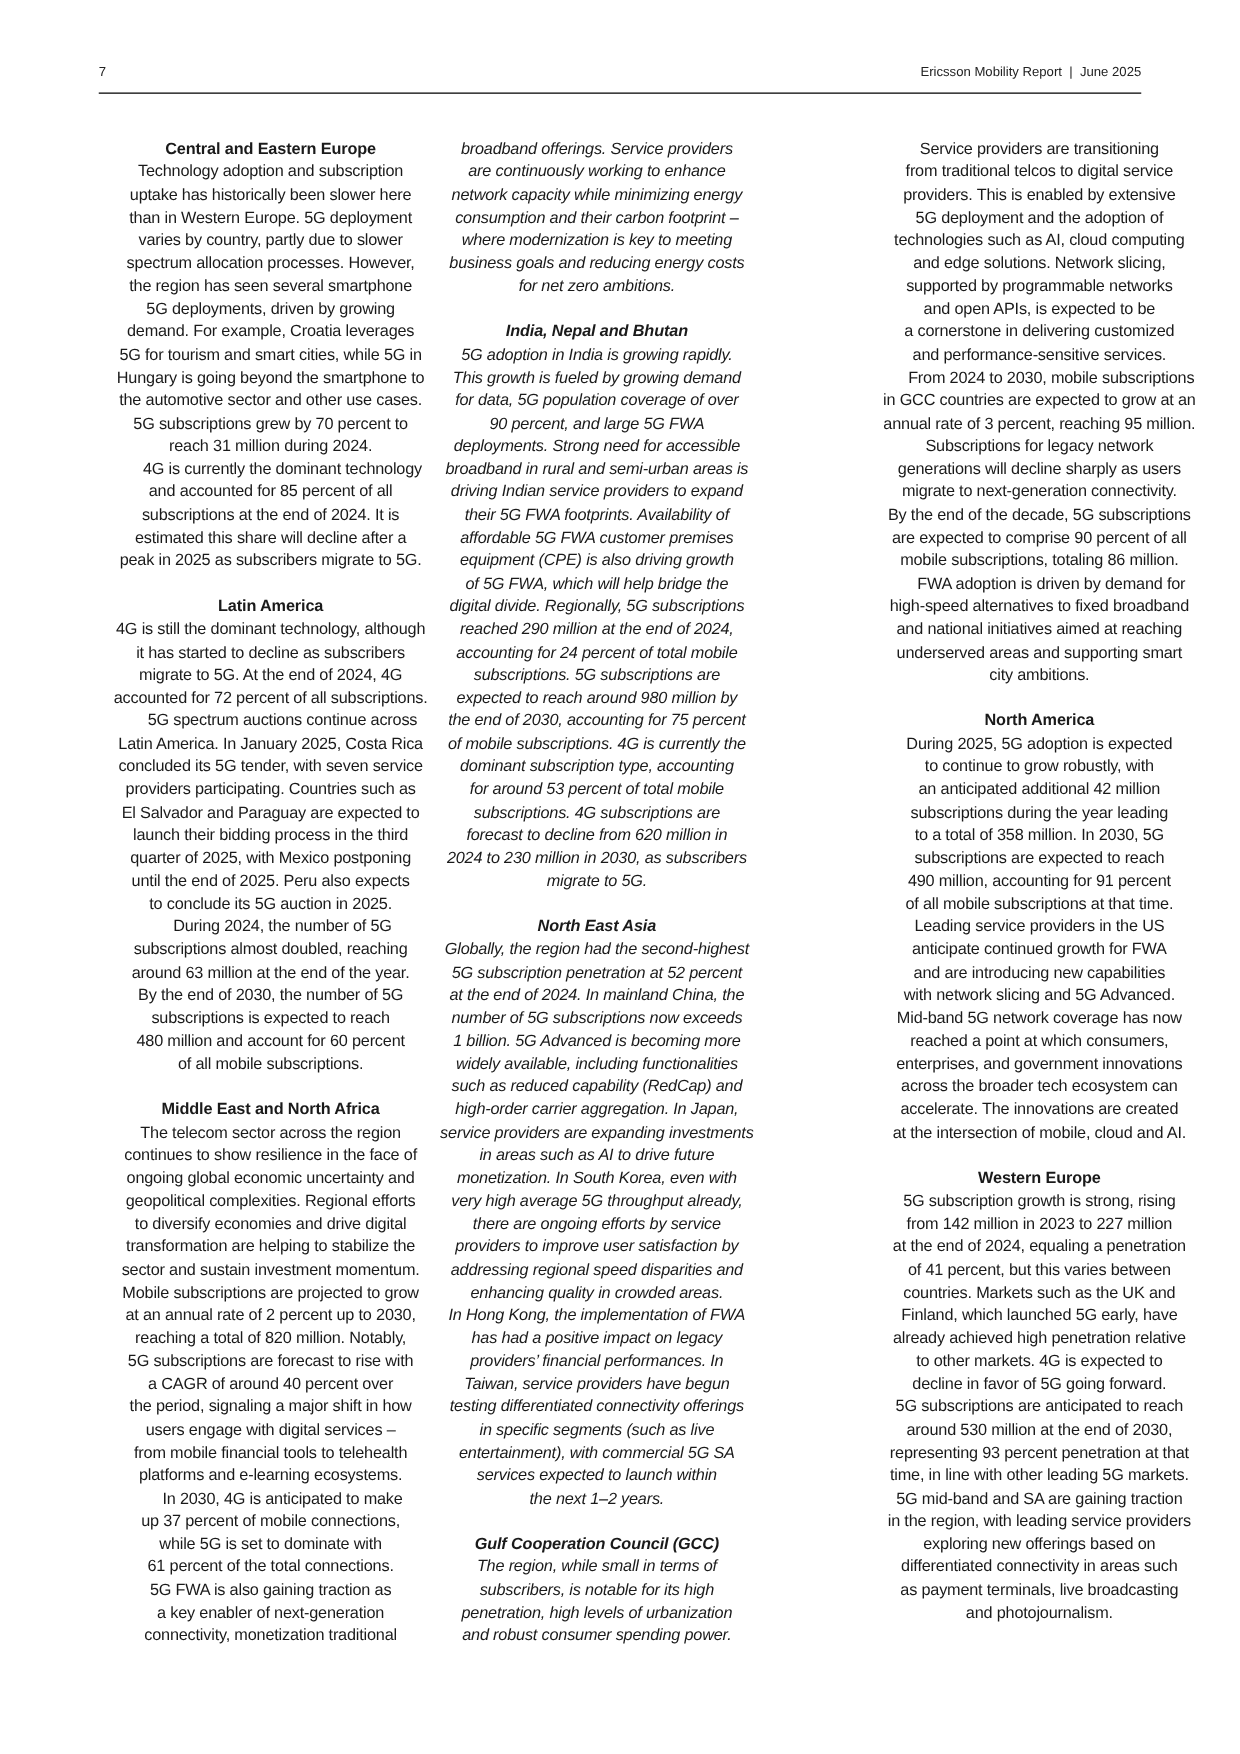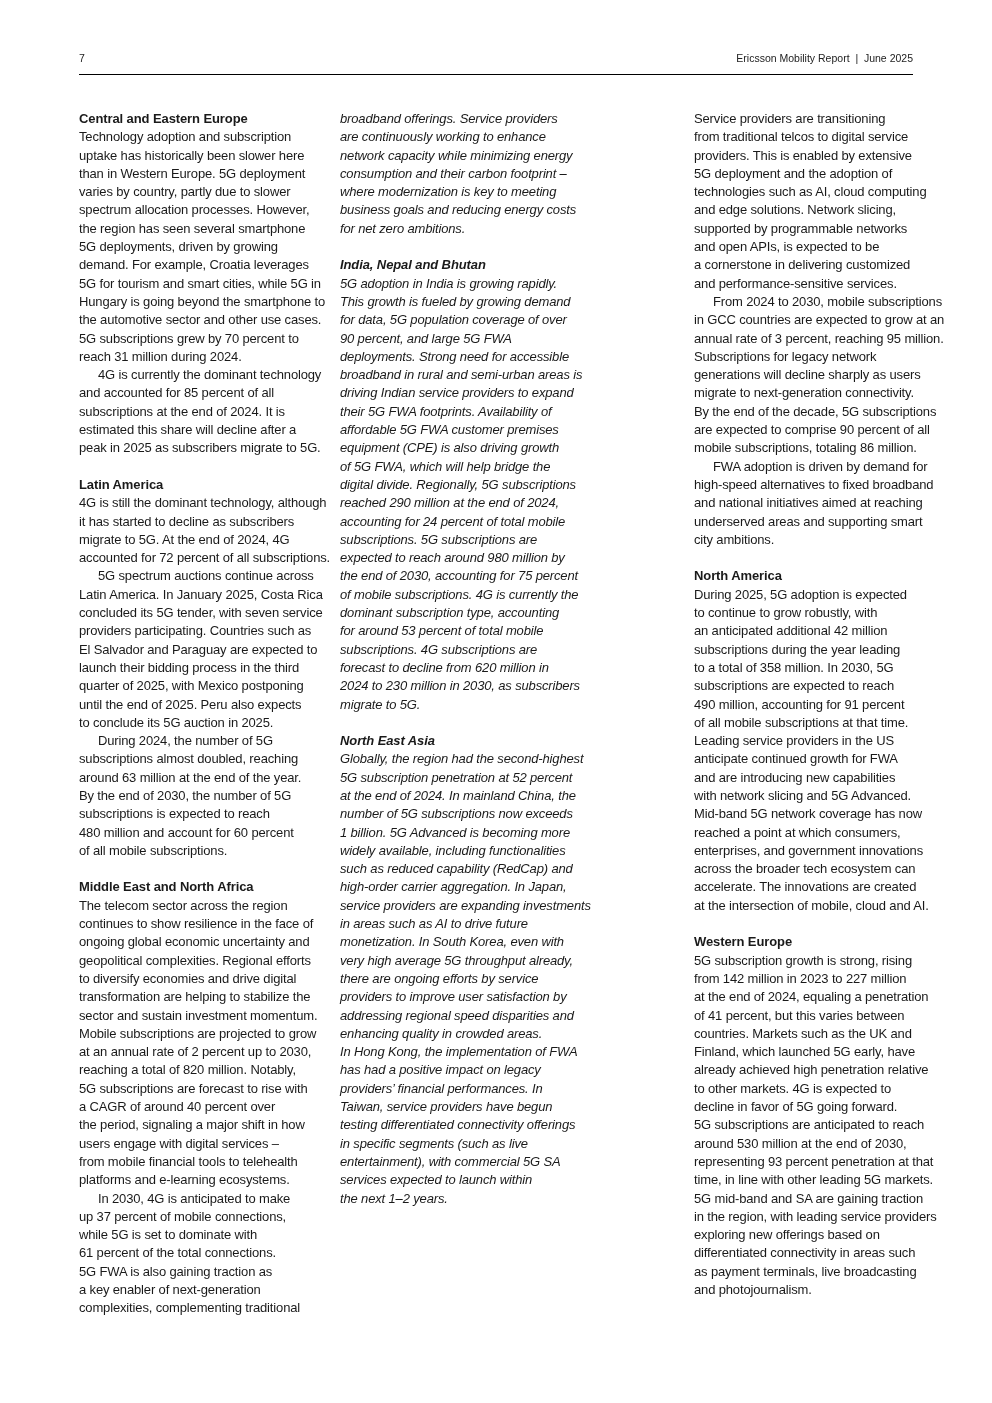--- a/index.html
+++ b/index.html
@@ -8,21 +8,21 @@
   .header { position: absolute; left: 79px; top: 52px; width: 834px; height: 16px;
             font-size: 10.5px; color: #222; }
   .header .page-num { position: absolute; left: 0; top: 0; }
   .header .report-title { position: absolute; right: 0; top: 0; margin-left: 12px; }
   .rule { position: absolute; left: 79px; top: 74px; width: 834px; height: 0;
           border-top: 1.3px solid #000; }
   .col { position: absolute; top: 110px; width: 275px; }
   .col1 { left: 79px; }
   .col2 { left: 340px; font-style: italic; }
   .col3 { left: 646px; margin-left: 48px; }
-  .section { margin-bottom: 18.3px; }
+  .section { margin-bottom: 18.3px; text-align: center; }
   .heading { font-weight: bold; font-size: 13px; line-height: 18.3px; height: 18.3px; white-space: nowrap; letter-spacing: -0.1px; }
   .line { font-size: 13px; line-height: 18.3px; height: 18.3px; white-space: nowrap; letter-spacing: -0.15px; }
   .line.indent { padding-left: 19px; }
 </style>
 </head>
 <body>
 
 <div class="header">
   <span class="page-num">7</span>
   <span class="report-title" style="white-space:pre;">Ericsson Mobility Report  |  June 2025</span>
@@ -91,21 +91,21 @@
       <div class="line">the period, signaling a major shift in how</div>
       <div class="line">users engage with digital services –</div>
       <div class="line">from mobile financial tools to telehealth</div>
       <div class="line">platforms and e-learning ecosystems.</div>
       <div class="line indent">In 2030, 4G is anticipated to make</div>
       <div class="line">up 37 percent of mobile connections,</div>
       <div class="line">while 5G is set to dominate with</div>
       <div class="line">61 percent of the total connections.</div>
       <div class="line">5G FWA is also gaining traction as</div>
       <div class="line">a key enabler of next-generation</div>
-      <div class="line">complexities, complementing traditional</div>
+      <div class="line">connectivity, monetization traditional</div>
     </div>
   </div>
 <div class="col col2">
     <div class="section">
       <div class="line">broadband offerings. Service providers</div>
       <div class="line">are continuously working to enhance</div>
       <div class="line">network capacity while minimizing energy</div>
       <div class="line">consumption and their carbon footprint –</div>
       <div class="line">where modernization is key to meeting</div>
       <div class="line">business goals and reducing energy costs</div>
@@ -159,20 +159,27 @@
       <div class="line">In Hong Kong, the implementation of FWA</div>
       <div class="line">has had a positive impact on legacy</div>
       <div class="line">providers’ financial performances. In</div>
       <div class="line">Taiwan, service providers have begun</div>
       <div class="line">testing differentiated connectivity offerings</div>
       <div class="line">in specific segments (such as live</div>
       <div class="line">entertainment), with commercial 5G SA</div>
       <div class="line">services expected to launch within</div>
       <div class="line">the next 1–2 years.</div>
     </div>
+    <div class="section">
+      <div class="heading">Gulf Cooperation Council (GCC)</div>
+      <div class="line">The region, while small in terms of</div>
+      <div class="line">subscribers, is notable for its high</div>
+      <div class="line">penetration, high levels of urbanization</div>
+      <div class="line">and robust consumer spending power.</div>
+    </div>
   </div>
 <div class="col col3">
     <div class="section">
       <div class="line">Service providers are transitioning</div>
       <div class="line">from traditional telcos to digital service</div>
       <div class="line">providers. This is enabled by extensive</div>
       <div class="line">5G deployment and the adoption of</div>
       <div class="line">technologies such as AI, cloud computing</div>
       <div class="line">and edge solutions. Network slicing,</div>
       <div class="line">supported by programmable networks</div>

